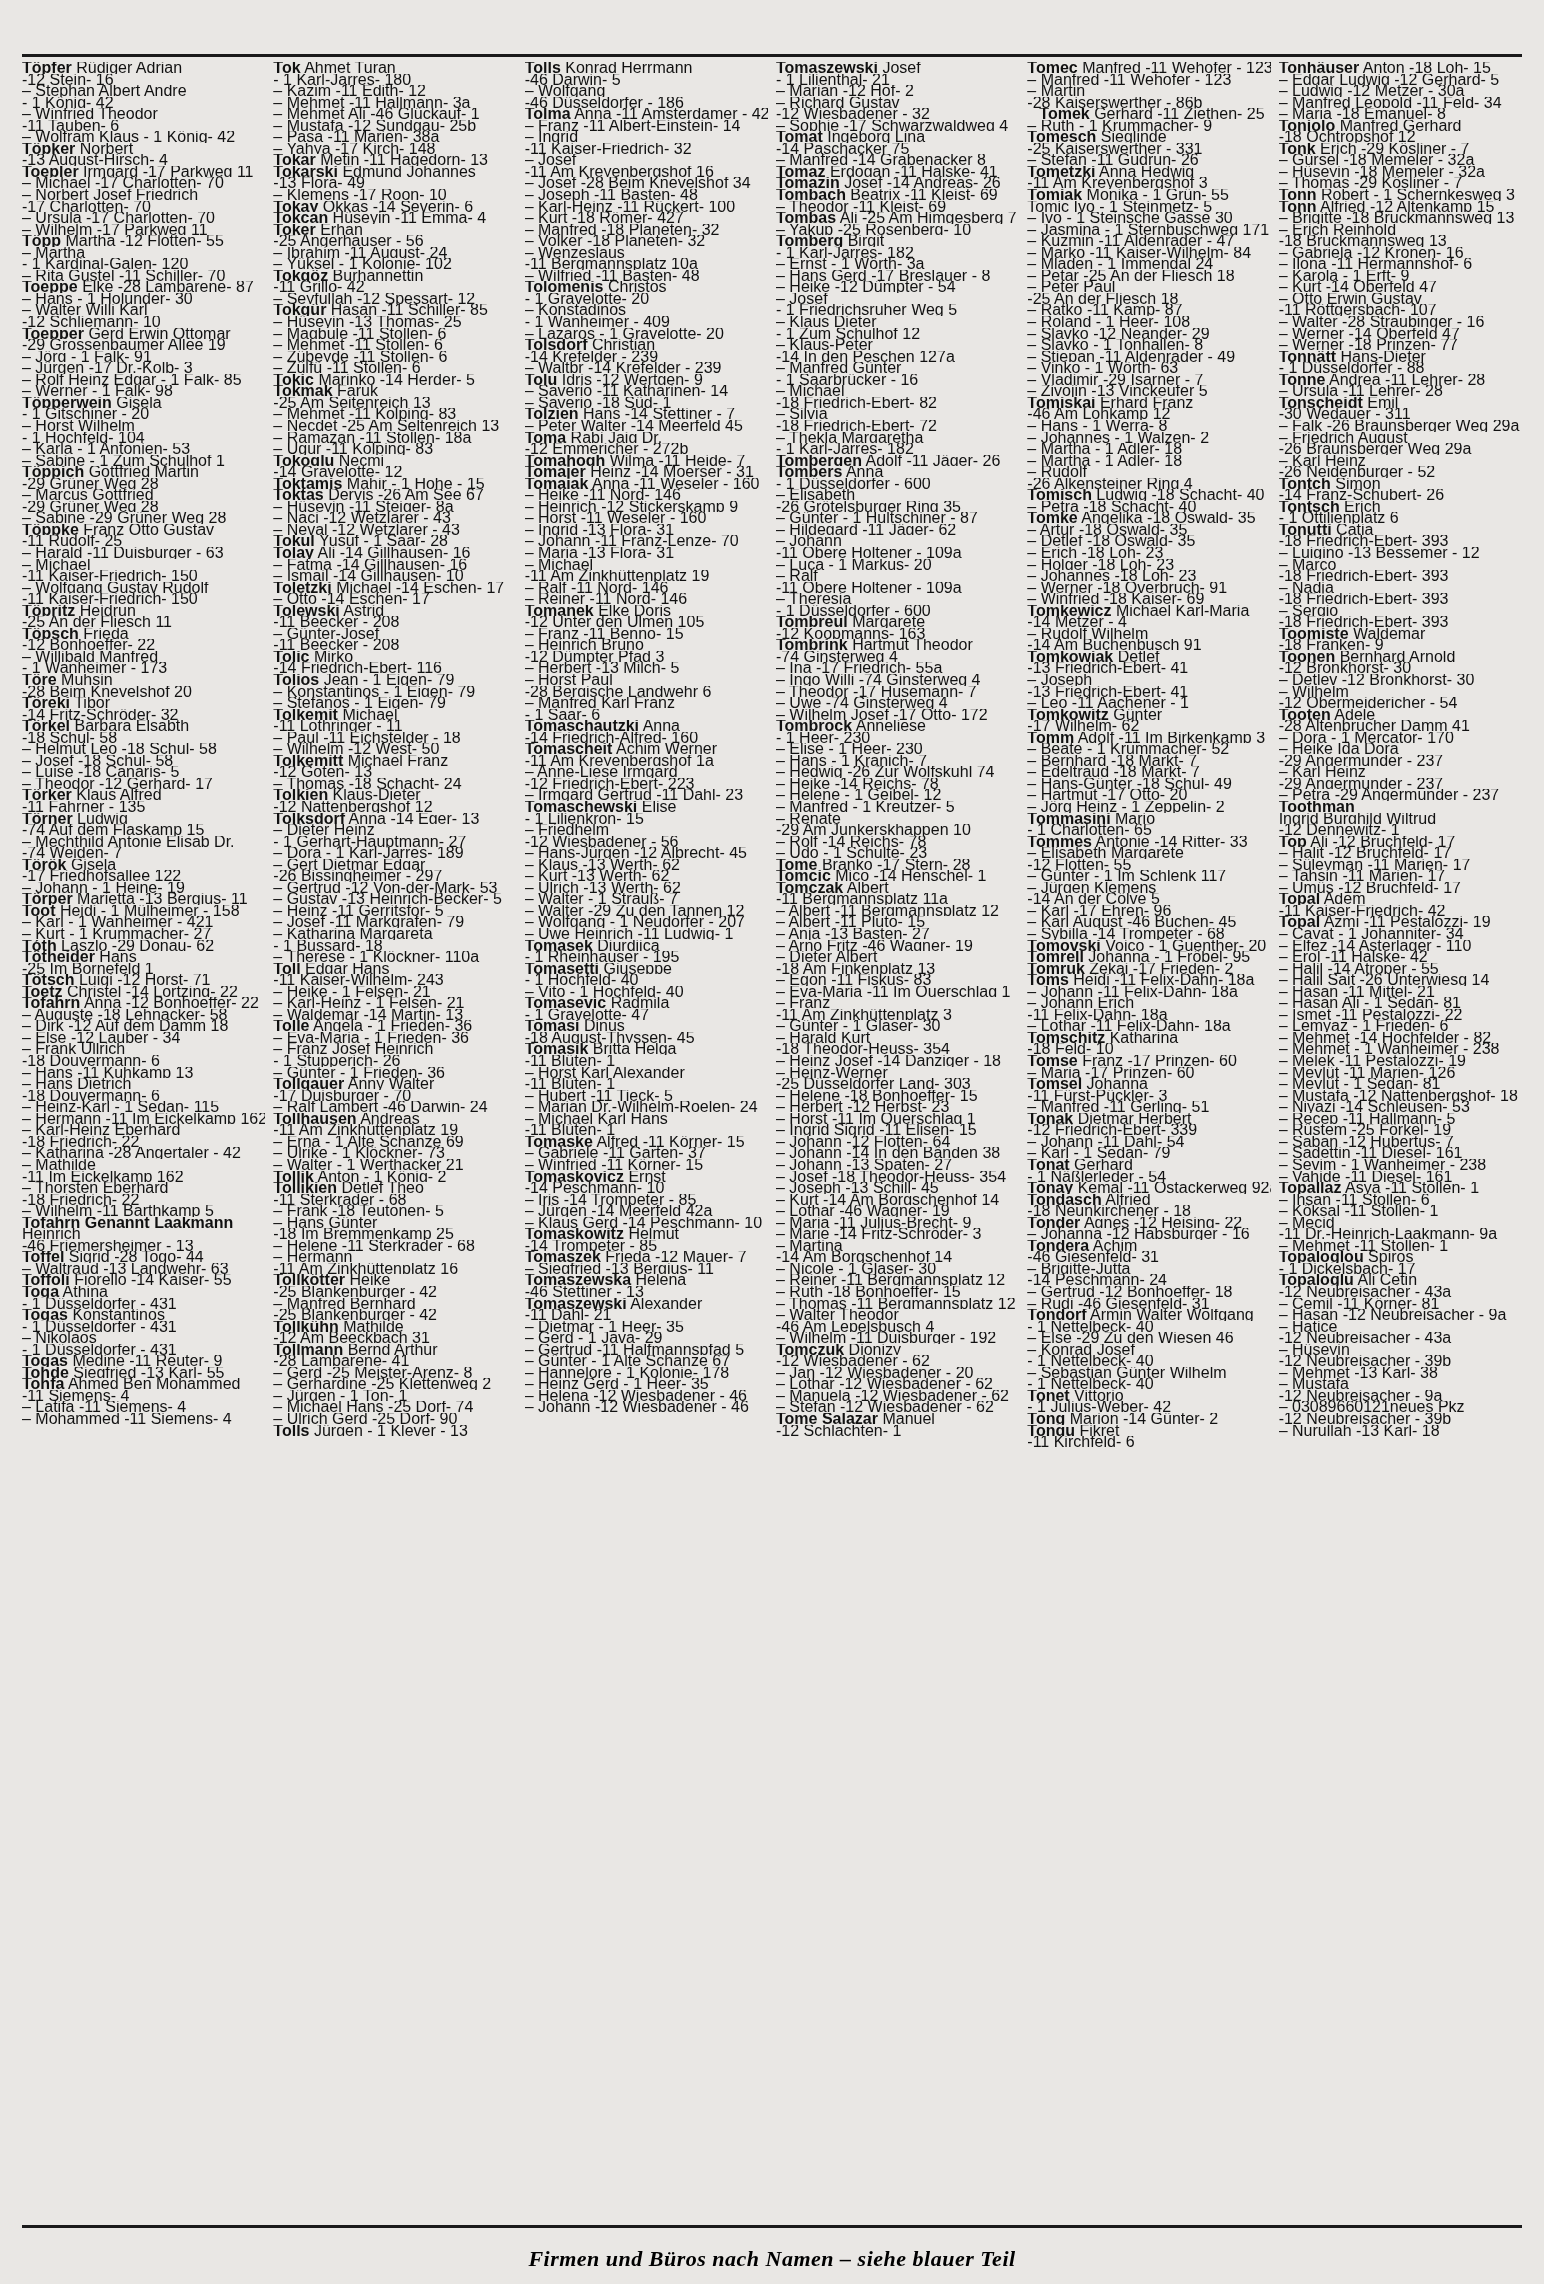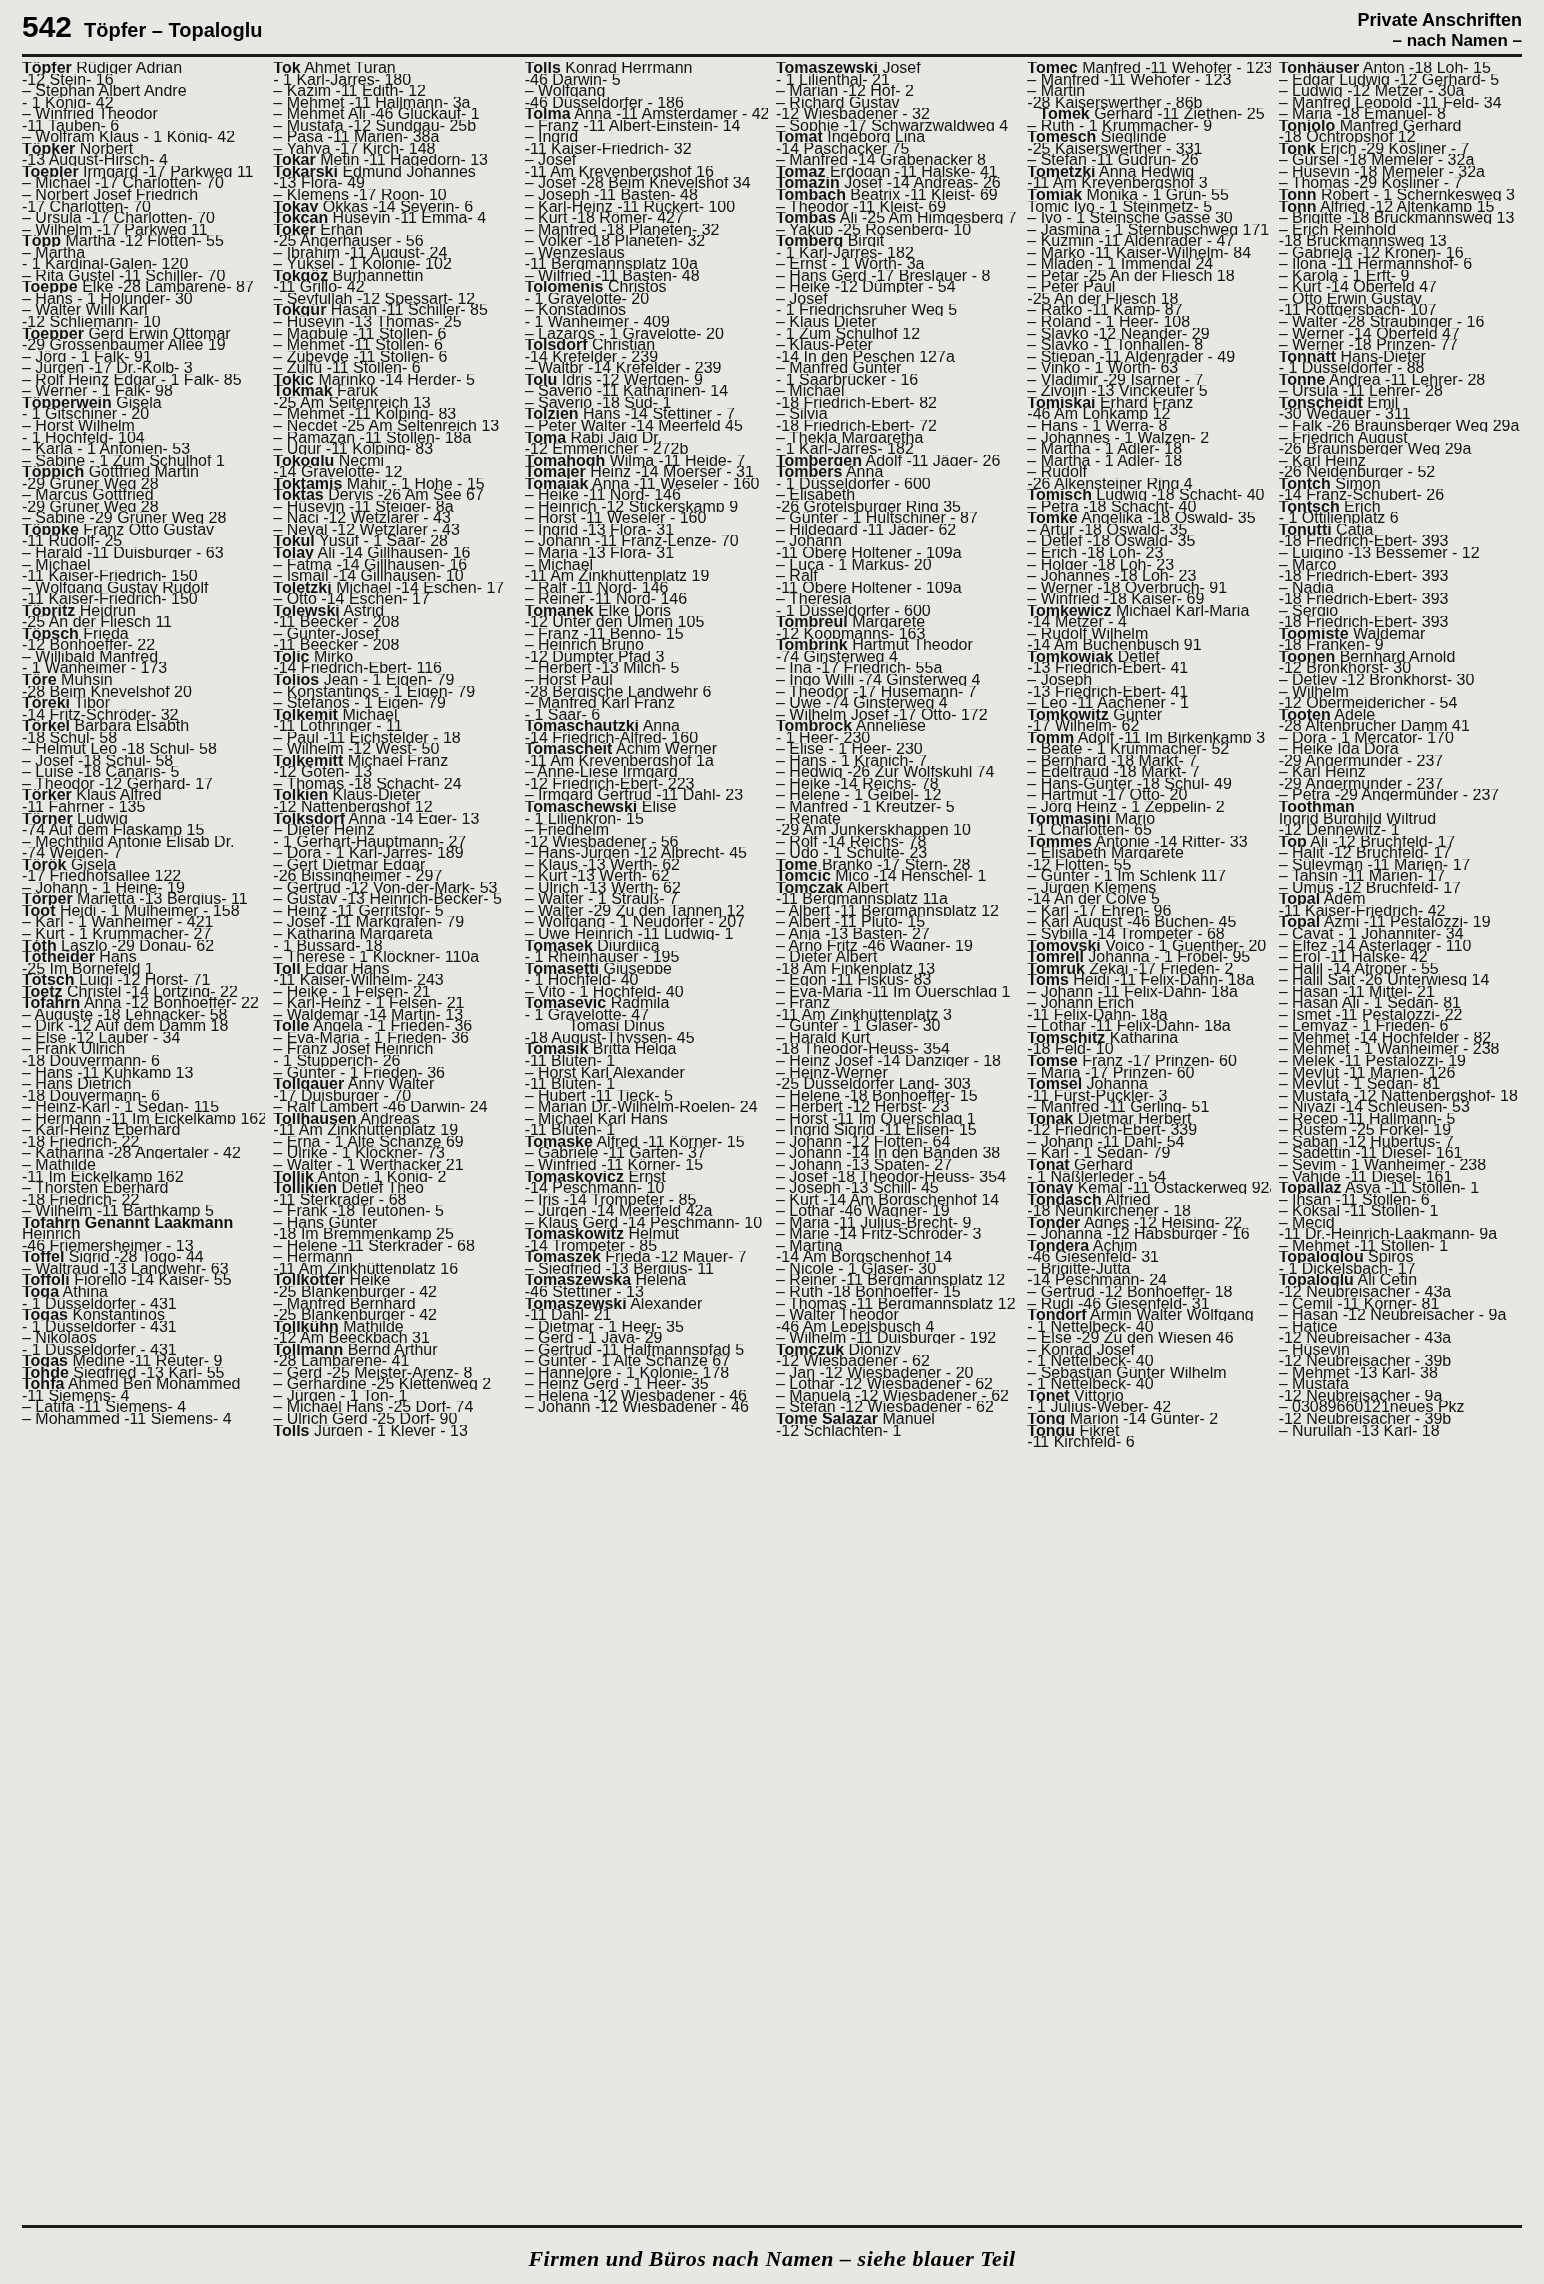--- a/index.html
+++ b/index.html
@@ -114,30 +114,20 @@
     font-style: italic;
     font-family: "Liberation Serif", serif;
     letter-spacing: 0.5px;
   }
 </style>
 </head>
 <body>
 
 <div class="page">
   <div class="page-inner">
-    <div class="hdr">
-      <div class="hdr-left">
-        <span class="folio">542</span>
-        <span class="hdr-title">Töpfer – Topaloglu</span>
-      </div>
-      <div class="hdr-right">
-        <div class="l1">Private Anschriften</div>
-        <div class="l2">– nach Namen –</div>
-      </div>
-    </div>
     <div class="rule-top"></div>
 
     <div class="cols" id="cols">
         <div class="col">
           <div class="entries">
             <div class="e"><span style="font-weight: bold;">Töpfer</span><span> Rüdiger Adrian</span></div>
             <div class="e"><span> -12 Stein- 16</span></div>
             <div class="e"><span>– Stephan Albert Andre</span></div>
             <div class="e"><span> - 1 König- 42</span></div>
             <div class="e"><span>– Winfried Theodor</span></div>
@@ -457,21 +447,21 @@
             <div class="e"><span>–  Walter -29 Zu den Tannen 12</span></div>
             <div class="e"><span>–  Wolfgang - 1 Neudorfer - 207</span></div>
             <div class="e"><span>–  Uwe Heinrich -11 Ludwig- 1</span></div>
             <div class="e"><span style="font-weight: bold;">Tomasek</span><span> Djurdjica</span></div>
             <div class="e"><span> - 1 Rheinhauser - 195</span></div>
             <div class="e"><span style="font-weight: bold;">Tomasetti</span><span> Giuseppe</span></div>
             <div class="e"><span> - 1 Hochfeld- 40</span></div>
             <div class="e"><span>–  Vito - 1 Hochfeld- 40</span></div>
             <div class="e"><span style="font-weight: bold;">Tomasevic</span><span> Radmila</span></div>
             <div class="e"><span> - 1 Gravelotte- 47</span></div>
-            <div class="e"><span style="font-weight: normal; margin-left: 44px;">Tomasi</span><span> Dinus</span></div>
+            <div class="e"><span style="font-weight: bold;">Tomasi</span><span> Dinus</span></div>
             <div class="e"><span> -18 August-Thyssen- 45</span></div>
             <div class="e"><span style="font-weight: bold;">Tomasik</span><span> Britta Helga</span></div>
             <div class="e"><span> -11 Blüten- 1</span></div>
             <div class="e"><span>–  Horst Karl Alexander</span></div>
             <div class="e"><span> -11 Blüten- 1</span></div>
             <div class="e"><span>–  Hubert -11 Tieck- 5</span></div>
             <div class="e"><span>–  Marian Dr.-Wilhelm-Roelen- 24</span></div>
             <div class="e"><span>–  Michael Karl Hans</span></div>
             <div class="e"><span> -11 Blüten- 1</span></div>
             <div class="e"><span style="font-weight: bold;">Tomaske</span><span> Alfred -11 Körner- 15</span></div>

